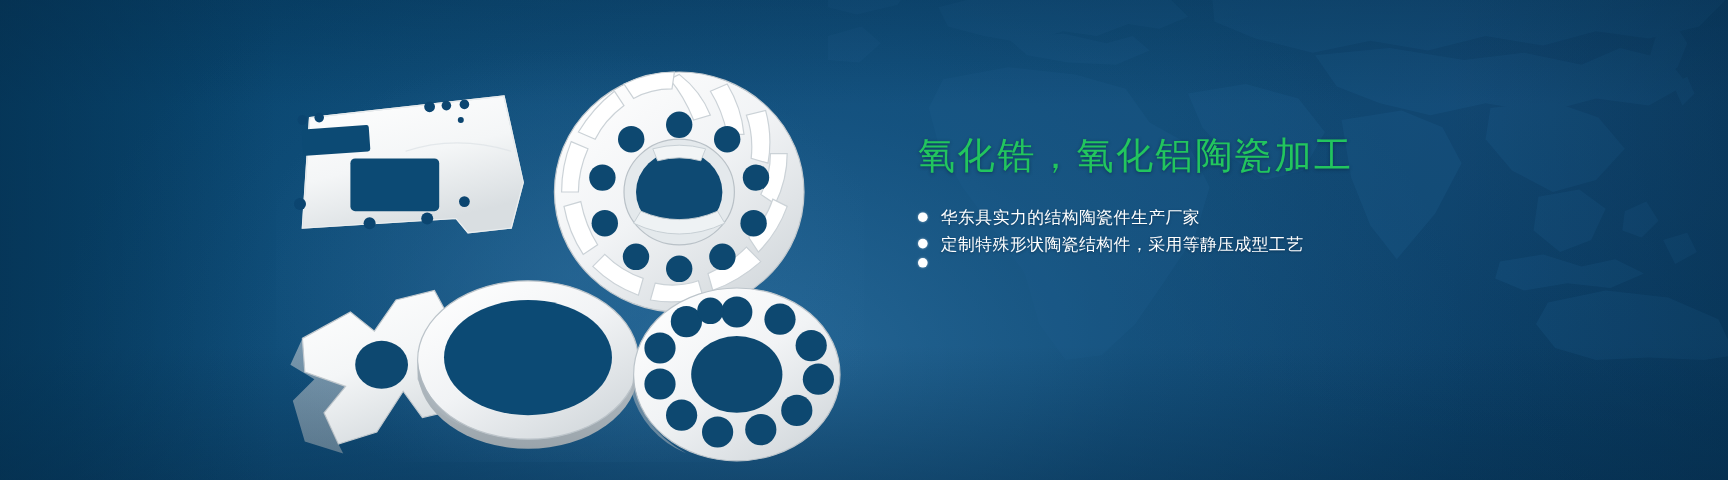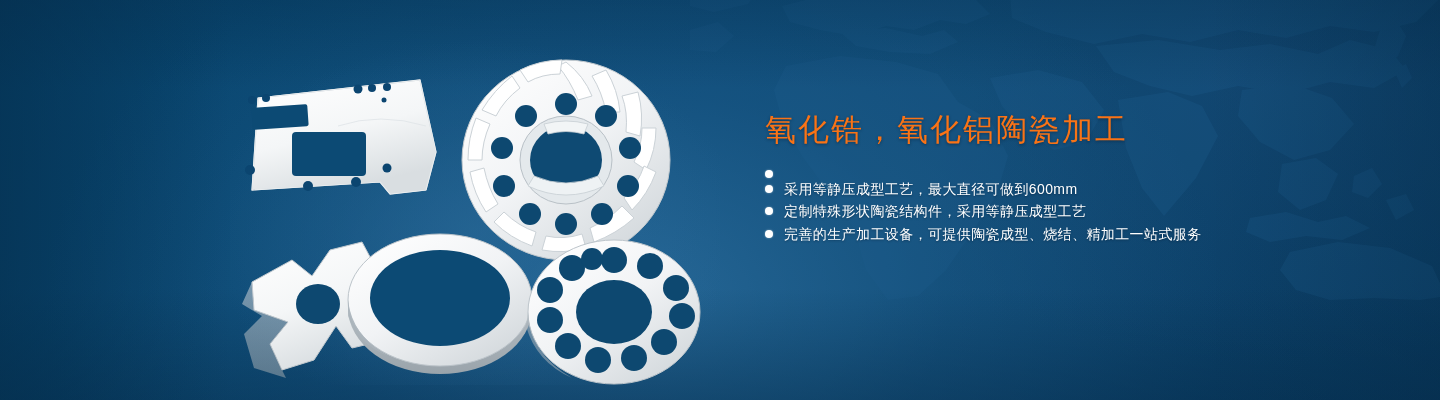--- a/index.html
+++ b/index.html
@@ -46,21 +46,21 @@
   }
   .products svg{width:100%;height:100%;display:block;}
 
   
   .copy{
     position:absolute;
     left:765px;top:108px;
     width:560px;
   }
   .headline{
-    color:#f97316;
+    color:#22c55e;
     font-size:31px;
     line-height:44px;
     letter-spacing:2px;
     font-weight:400;
     margin:0 0 18px 0;
     text-shadow:0 1px 3px rgba(0,20,40,.45);
     white-space:nowrap;
   }
   .bullets{list-style:none;margin:0;padding:0;}
   .bullets li{
@@ -243,29 +243,25 @@
         <path d="M2 74 Q4 116 46 140 Q10 124 0 88 Z" fill="#a9b3ba" opacity=".55"></path>
       </g>
     </svg>
   </div>
 
   <div class="copy">
     <h1 class="headline">氧化锆，氧化铝陶瓷加工</h1>
     <ul class="bullets">
       <li>
         <span class="dot"></span>
-      </li>
-      <li>
-        <span class="dot"></span>
-        <span class="btext">采用等静压成型工艺，最大直径可做到600mm</span>
+        <span class="btext">华东具实力的结构陶瓷件生产厂家</span>
       </li>
       <li>
         <span class="dot"></span>
         <span class="btext">定制特殊形状陶瓷结构件，采用等静压成型工艺</span>
       </li>
       <li>
         <span class="dot"></span>
-        <span class="btext">完善的生产加工设备，可提供陶瓷成型、烧结、精加工一站式服务</span>
       </li>
     </ul>
   </div>
 
 </div>
 
 </body></html>

